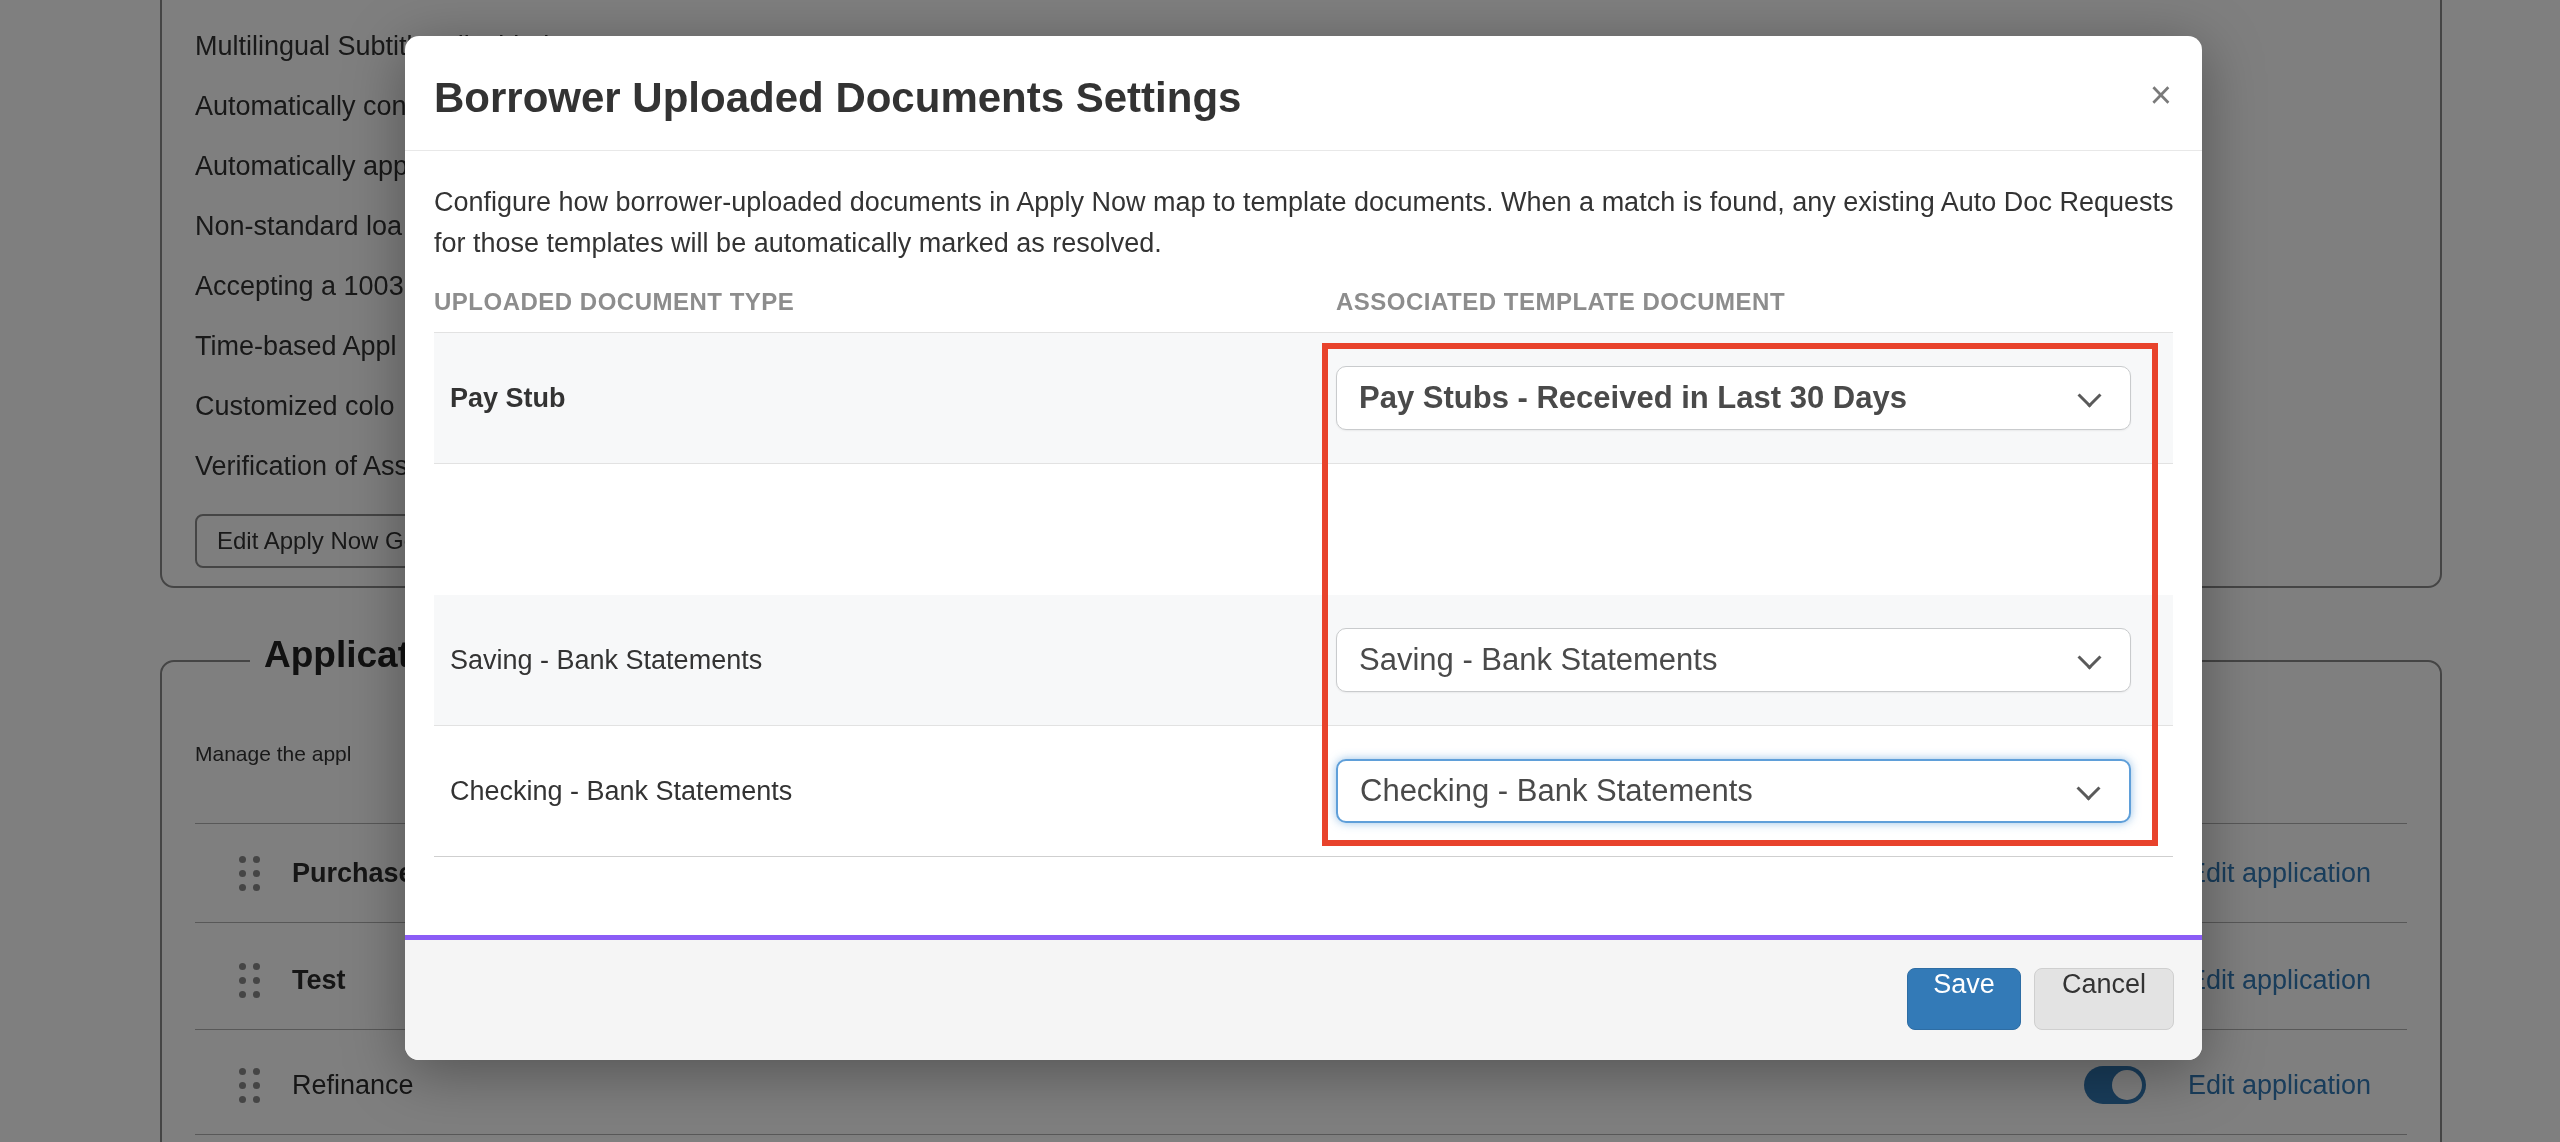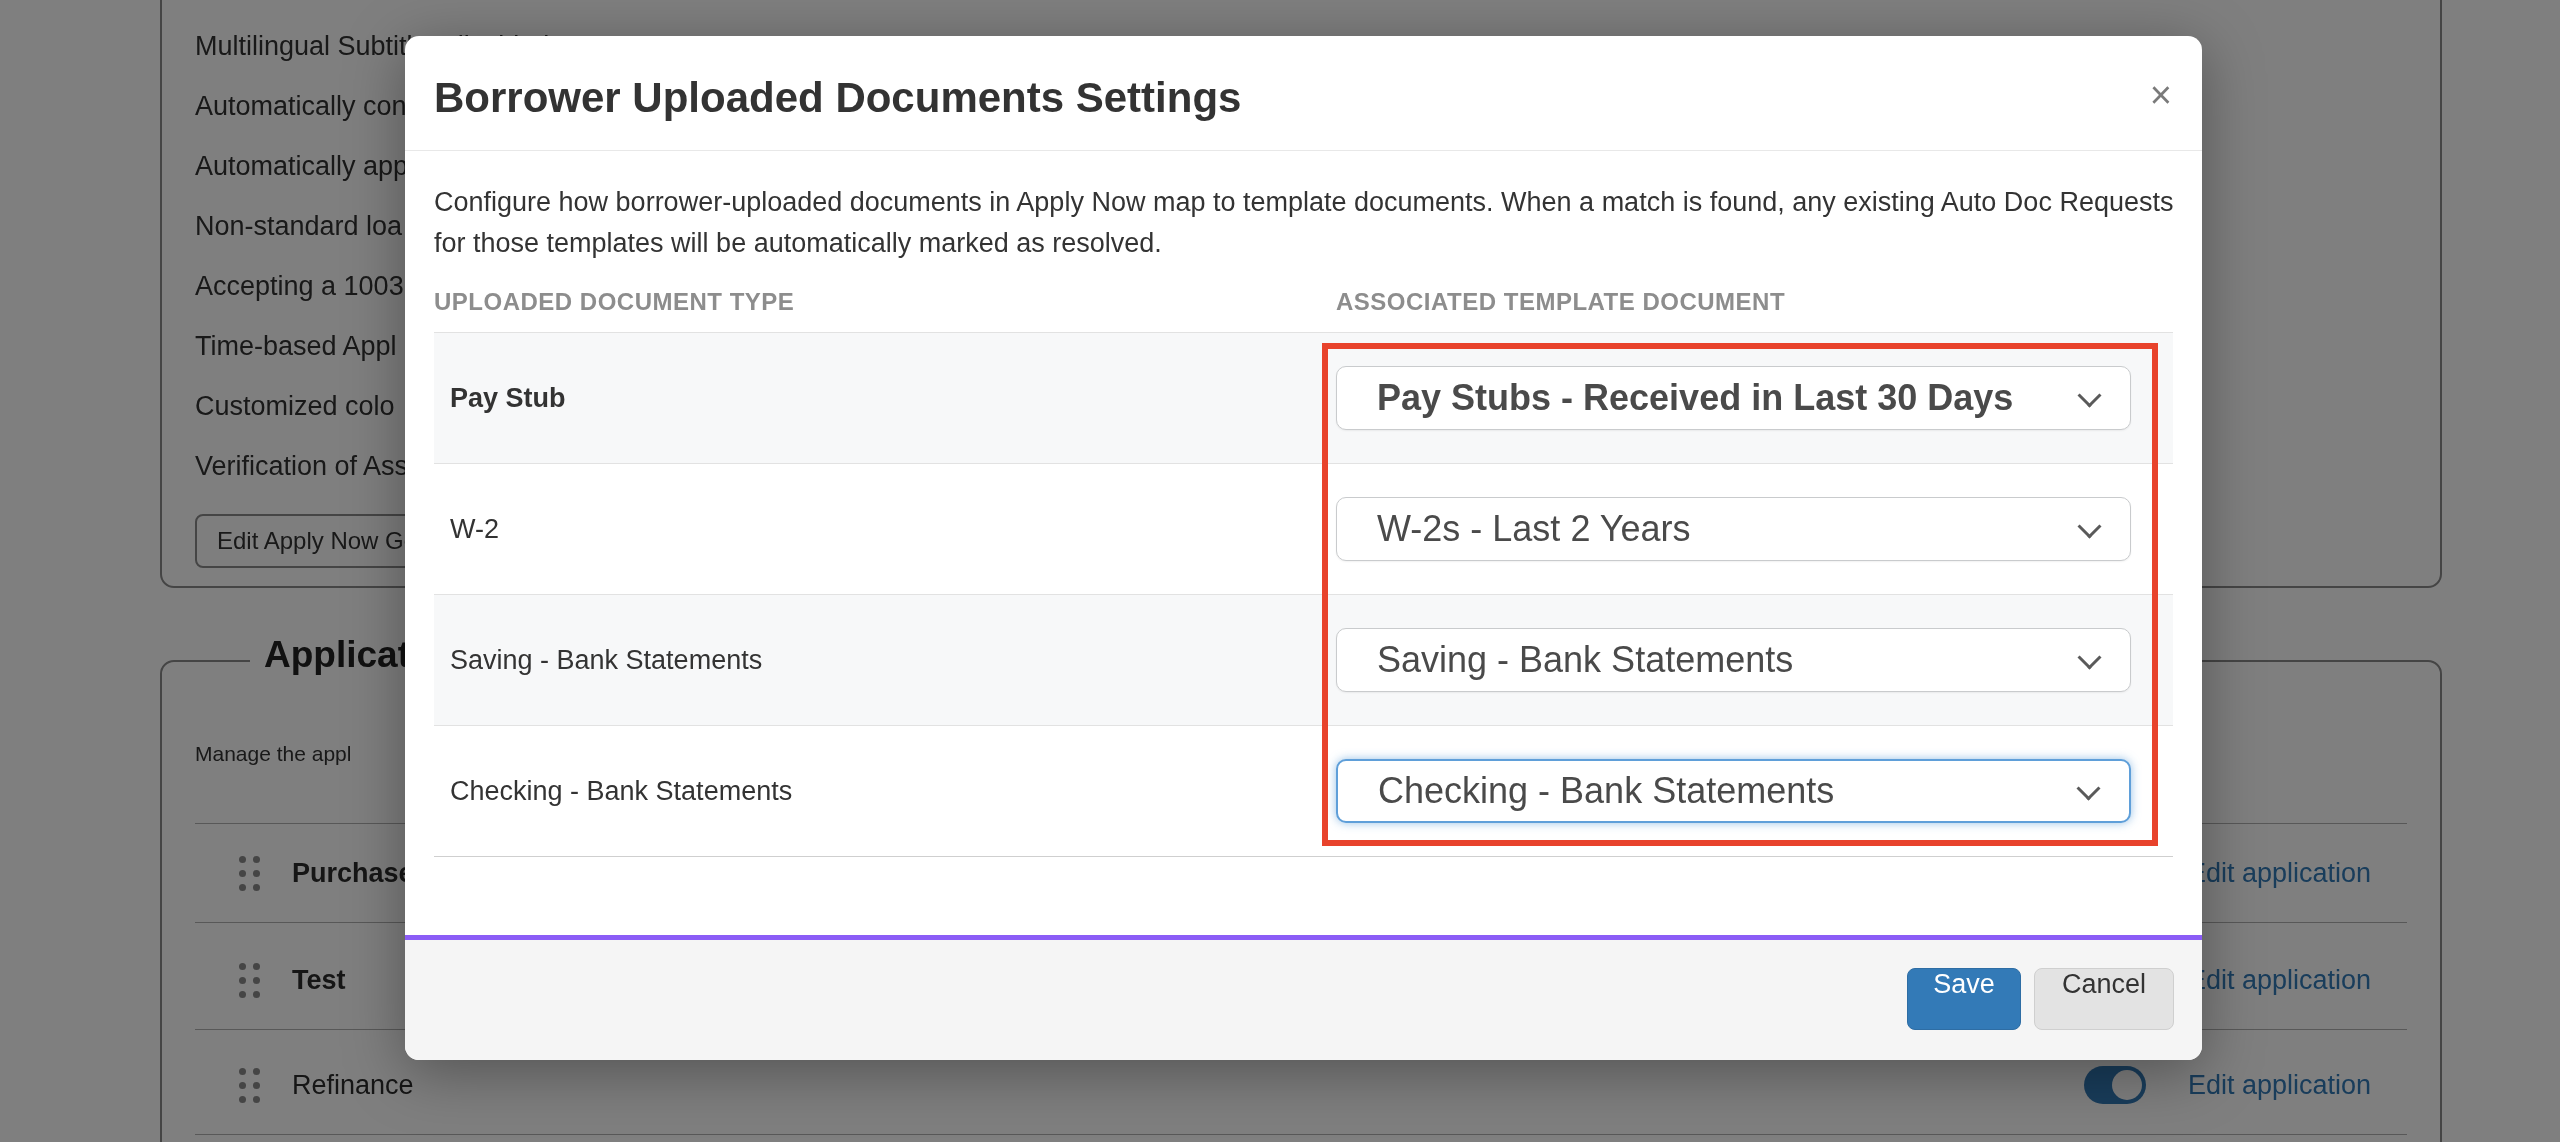--- a/index.html
+++ b/index.html
@@ -40,21 +40,21 @@
   .m-desc { position:absolute; left:29px; top:146px; width:1748px; font-size:27px; line-height:41px; color:#333; }
   .col-h { position:absolute; top:252px; font-size:24px; font-weight:700; letter-spacing:0.5px; color:#8d8d8d; white-space:nowrap; }
   .col-h.c1 { left:29px; } .col-h.c2 { left:931px; }
   .tbl-top { position:absolute; left:29px; right:29px; top:296px; height:1px; background:#e2e2e2; }
   .map-row { position:absolute; left:29px; width:1739px; height:131px; border-bottom:1px solid #e2e2e2; }
   .map-row.r0 { top:297px;font-weight:bold; } .map-row.r1 { top:428px; } .map-row.r2 { top:559px; } .map-row.r3 { top:690px; border-bottom:1px solid #cfcfcf; }
   .map-row.stripe { background:#f7f8f9; }
   .doc-label { position:absolute; left:16px; top:50%; transform:translateY(-50%); font-size:27px; color:#333; white-space:nowrap; }
   .select { position:absolute; left:902px; top:33px; width:795px; height:64px; background:#fff;
             border:1px solid #c9cbcd; border-radius:10px; box-shadow:0 1px 2px rgba(0,0,0,0.06);
-            font-size:36px; color:#4a4a4a; line-height:62px; padding-left:40px; white-space:nowrap; cursor:pointer; }
+            font-size:31px; color:#4a4a4a; line-height:62px; padding-left:22px; white-space:nowrap; cursor:pointer; }
   .select.focused { border:2px solid #5f9fd9; box-shadow:0 0 10px rgba(95,159,217,0.65); line-height:60px; }
   .chev { position:absolute; right:32px; top:20px; width:17px; height:17px;
           border-right:3px solid #5a5a5a; border-bottom:3px solid #5a5a5a; transform:rotate(45deg); }
   .red-box { position:absolute; left:917px; top:307px; width:836px; height:503px;
              border:6px solid #e8432c; z-index:5; pointer-events:none; }
   .m-footer { position:absolute; left:0; right:0; top:899px; height:125px; background:#f5f5f5;
               border-top:5px solid #8b5cf6; border-radius:0 0 14px 14px; }
   .btn { position:absolute; top:28px; height:62px; border-radius:8px; font-size:27px;
          font-family:"Liberation Sans", sans-serif; text-align:center; cursor:pointer; }
   .btn-save { right:181px; width:114px; background:#337ab7; border:1px solid #2e6da4; color:#fff; }
@@ -120,27 +120,20 @@
     <div class="col-h c2">ASSOCIATED TEMPLATE DOCUMENT</div>
     <div class="tbl-top"></div>
 
     <div class="map-row r0 stripe">
       <span class="doc-label">Pay Stub</span>
       <div class="select">
         <span>Pay Stubs - Received in Last 30 Days</span>
         <span class="chev"></span>
       </div>
     </div>
-    <div class="map-row r1">
-      <span class="doc-label">W-2</span>
-      <div class="select">
-        <span>W-2s - Last 2 Years</span>
-        <span class="chev"></span>
-      </div>
-    </div>
     <div class="map-row r2 stripe">
       <span class="doc-label">Saving - Bank Statements</span>
       <div class="select">
         <span>Saving - Bank Statements</span>
         <span class="chev"></span>
       </div>
     </div>
     <div class="map-row r3">
       <span class="doc-label">Checking - Bank Statements</span>
       <div class="select focused">

